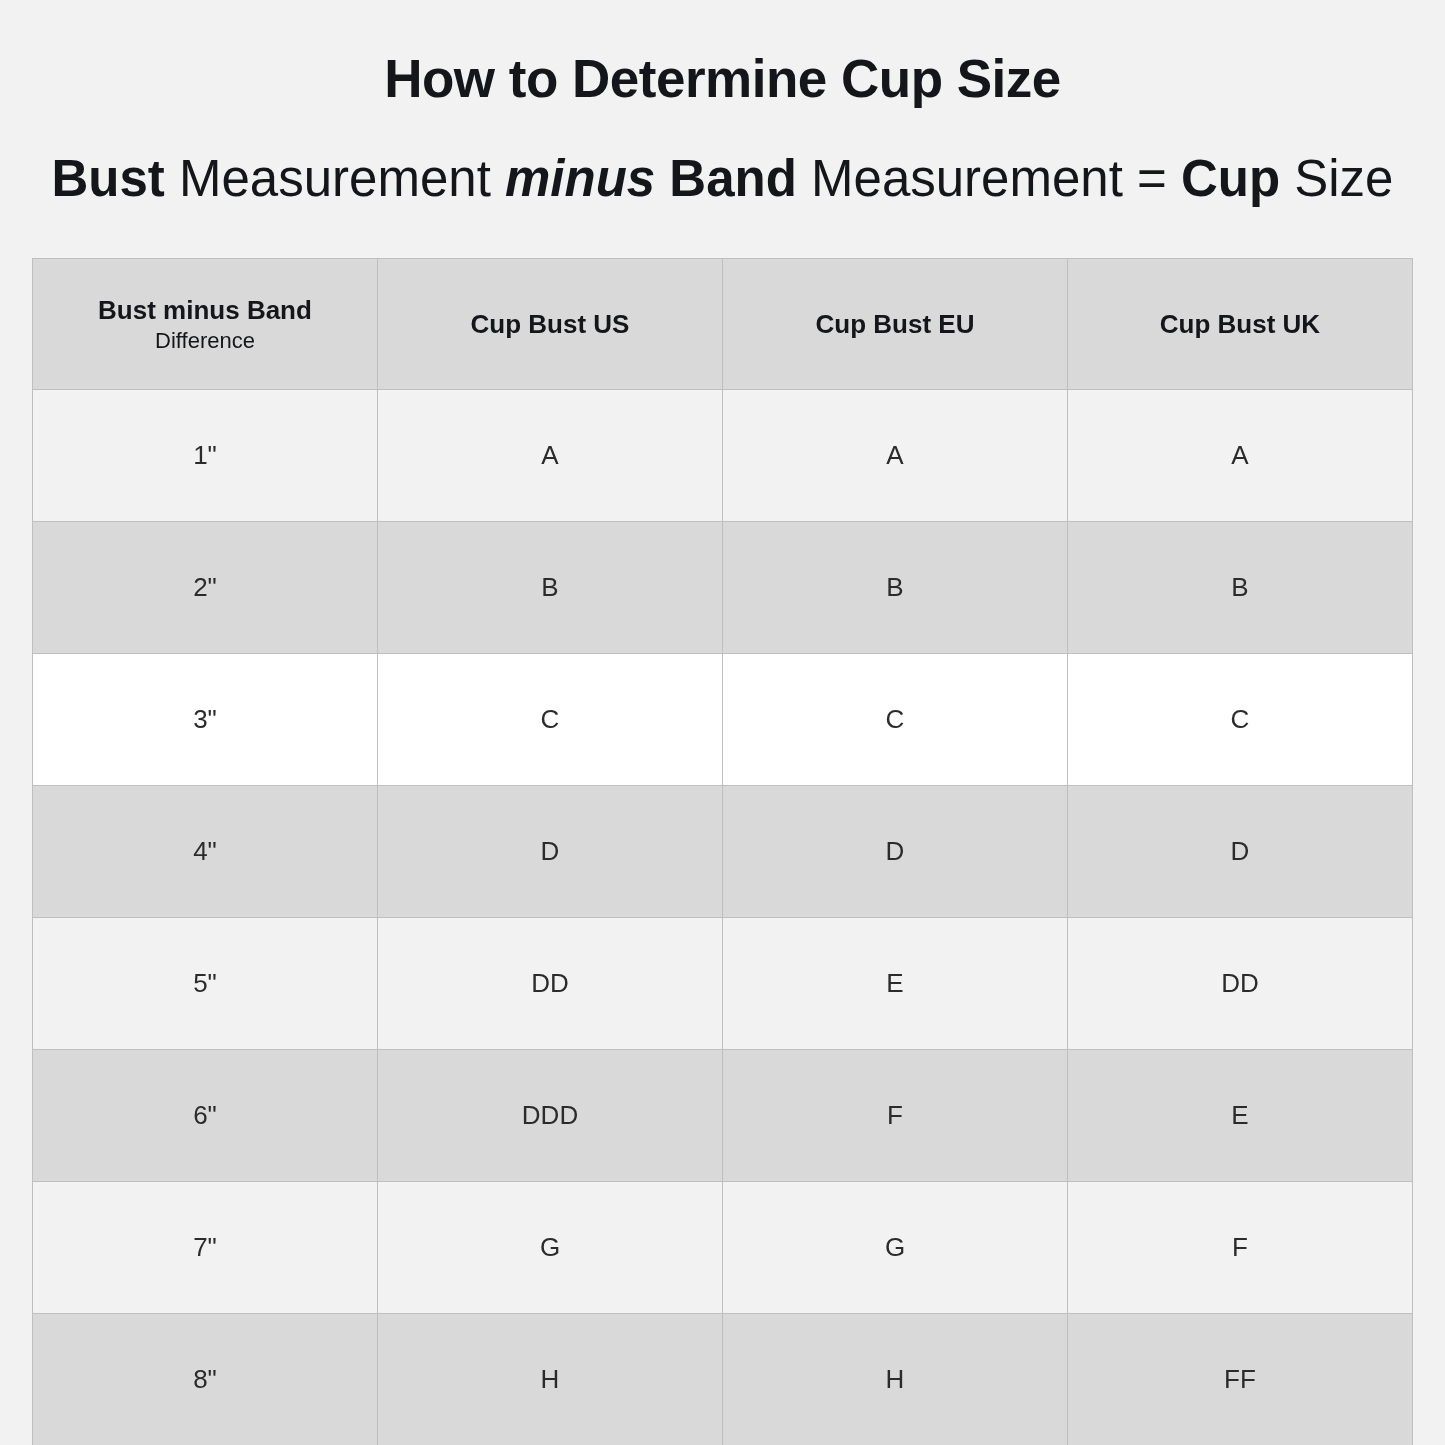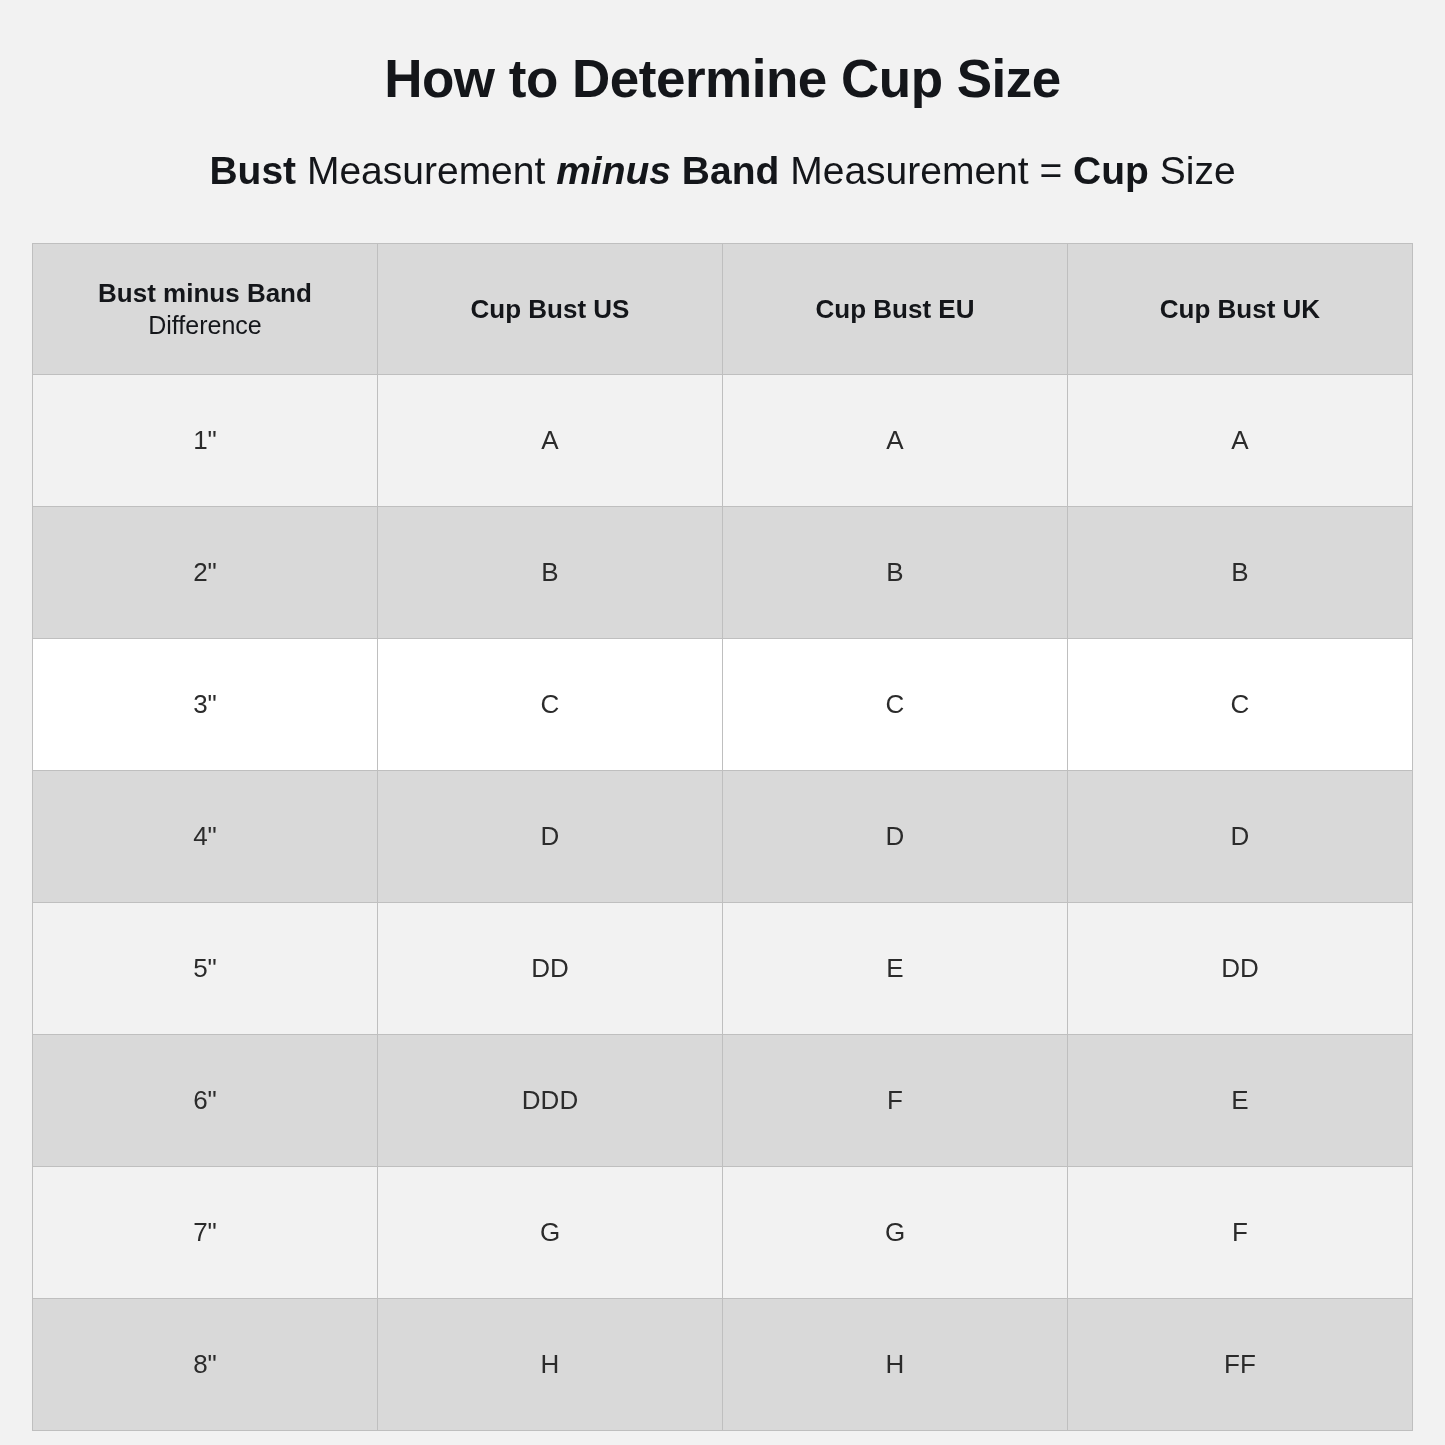--- a/index.html
+++ b/index.html
@@ -24,21 +24,21 @@
   }
   .title {
     font-size: 53px;
     font-weight: bold;
     letter-spacing: -0.5px;
     margin-top: 48px;
     text-align: center;
     color: #14161a;
   }
   .subtitle {
-    font-size: 39px;
+    font-size: 51px;
     margin-top: 40px;
     text-align: center;
     color: #14161a;
     font-weight: normal;
     white-space: nowrap;
   }
   .subtitle .b { font-weight: bold; }
   .subtitle .i { font-style: italic; font-weight: bold; }
   table.size-table {
     margin-top: 50px;
@@ -57,21 +57,21 @@
     height: 130px;
     padding: 0 8px;
   }
   .th-main {
     font-size: 26px;
     font-weight: bold;
     color: #14161a;
     line-height: 1.25;
   }
   .th-sub {
-    font-size: 25px;
+    font-size: 22px;
     font-weight: normal;
     color: #14161a;
     line-height: 1.25;
   }
   table.size-table tbody td {
     height: 129px;
     font-size: 26px;
     color: #2b2b2b;
     font-weight: normal;
   }

